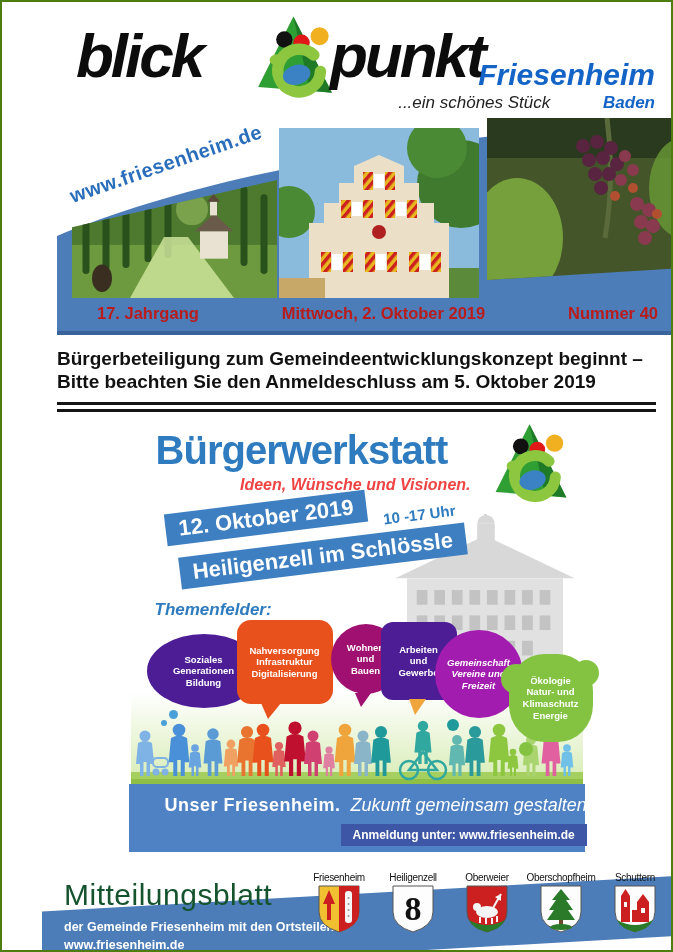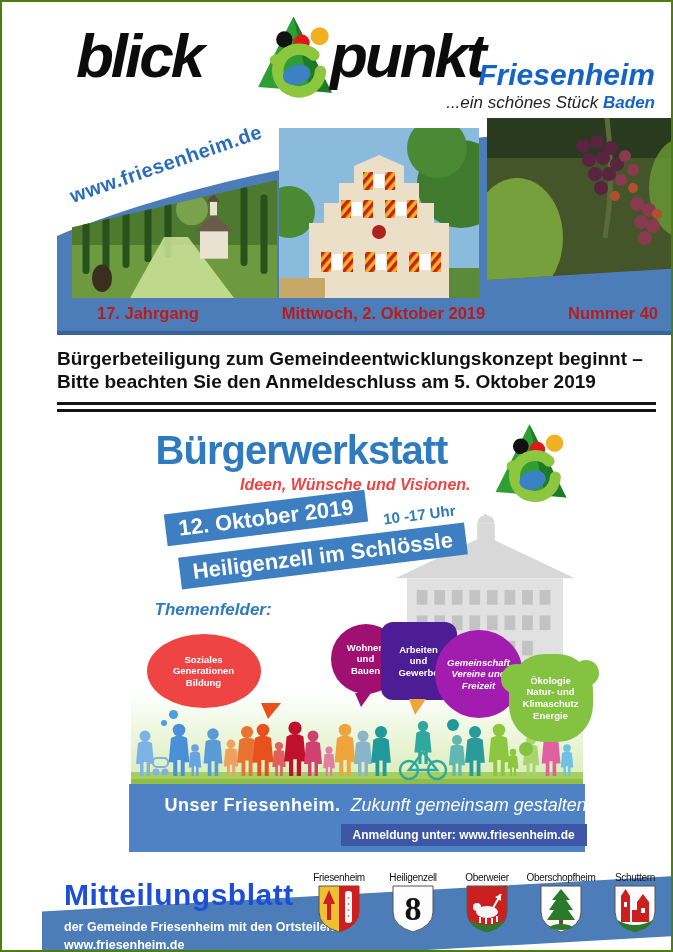--- a/index.html
+++ b/index.html
@@ -8,21 +8,21 @@
   
   .masthead{position:relative;height:116px;}
   .mast-word{position:absolute;top:18px;font-style:italic;font-weight:bold;font-size:62px;
              letter-spacing:-3px;color:#0c0c0c;}
   .mast-blick{left:34px;}
   .mast-punkt{left:288px;}
   .mast-logo{position:absolute;left:212px;top:10px;}
   .mast-right{position:absolute;right:16px;top:58px;text-align:right;}
   .mast-region{color:#1464c8;font-weight:bold;font-style:italic;font-size:30px;line-height:1;}
   .mast-tagline{font-style:italic;font-size:17px;color:#222;margin-top:3px;}
-  .mast-tagline b{color:#1464c8;}
+  .mast-tagline b{color:#1464c8;margin-left:48px;}
   
   .banner{position:relative;margin:0 11px 0 15px;width:643px;height:213px;
           border-bottom:4px solid #3a639c;overflow:hidden;}
   .banner-blue{position:absolute;left:0;top:0;width:643px;height:213px;}
   .photo{position:absolute;overflow:hidden;}
   .photo svg{display:block;width:100%;height:100%;}
   .ph-forest{left:15px;top:62px;width:205px;height:118px;clip-path:polygon(0 40%,100% 0,100% 100%,0 100%);}
   .ph-building{left:222px;top:10px;width:200px;height:170px;}
   .ph-grapes{left:430px;top:0;width:213px;height:162px;clip-path:polygon(0 0,100% 0,100% 92%,0 100%);}
   .banner-url{position:absolute;left:10px;top:68px;transform:rotate(-19deg);transform-origin:left top;
@@ -44,21 +44,21 @@
           padding:3px 13px;transform:rotate(-7deg);white-space:nowrap;z-index:3;}
   .ribbon-date{left:36px;top:80px;}
   .ribbon-loc{left:50px;top:118px;}
   .poster-time{position:absolute;left:254px;top:84px;transform:rotate(-7deg);color:#2e7bbf;
                font-weight:bold;font-size:15px;z-index:3;}
   .sketch{position:absolute;right:2px;top:92px;z-index:0;opacity:.9;}
   .topics-label{position:absolute;left:26px;top:178px;color:#2e7bbf;font-weight:bold;
                 font-style:italic;font-size:17px;z-index:2;}
   .bubble{position:absolute;display:flex;align-items:center;justify-content:center;text-align:center;
           color:#fff;font-weight:bold;font-size:9.5px;line-height:1.25;white-space:pre-line;z-index:3;}
-  .bb1{left:18px;top:212px;width:114px;height:74px;background:#ef4444;border-radius:50%;}
+  .bb1{left:18px;top:212px;width:114px;height:74px;background:#4c1d95;border-radius:50%;}
   .bb2{left:108px;top:198px;width:96px;height:84px;background:#e8501c;border-radius:14px;}
   .bb3{left:202px;top:202px;width:70px;height:70px;background:#a01070;border-radius:50%;}
   .bb4{left:252px;top:200px;width:76px;height:78px;background:#4c1d95;border-radius:12px;}
   .bb5{left:306px;top:208px;width:88px;height:88px;background:#a21caf;border-radius:50%;font-style:italic;}
   .bb6{left:380px;top:232px;width:84px;height:88px;background:#84c341;border-radius:42%;}
   .bb6::before{content:"";position:absolute;left:-8px;top:10px;width:30px;height:30px;border-radius:50%;background:inherit;}
   .bb6::after{content:"";position:absolute;right:-6px;top:6px;width:26px;height:26px;border-radius:50%;background:inherit;}
   .tail{position:absolute;width:0;height:0;z-index:3;}
   .t2{left:132px;top:281px;border-left:7px solid transparent;border-right:13px solid transparent;border-top:16px solid #e8501c;}
   .t3{left:226px;top:271px;border-left:6px solid transparent;border-right:10px solid transparent;border-top:14px solid #a01070;}
@@ -72,21 +72,21 @@
   .slogan-band{position:absolute;left:0;top:362px;width:456px;height:68px;background:#4e82c4;z-index:2;}
   .slogan{position:absolute;left:36px;top:11px;color:#fff;font-size:18px;white-space:nowrap;}
   .slogan .sb{font-weight:bold;letter-spacing:.5px;text-align:center;}
   .slogan .si{font-style:italic;margin-left:10px;}
   .regbox{position:absolute;left:212px;top:40px;background:#3d56a5;color:#fff;font-weight:bold;
           font-size:12px;padding:4px 12px;white-space:nowrap;}
   
   .footer{position:relative;height:100px;margin-top:8px;overflow:hidden;}
   .foot-band{position:absolute;left:-10px;top:42px;width:648px;height:60px;background:#4d7db8;
              transform:rotate(-3.2deg);transform-origin:left center;}
-  .foot-title{position:absolute;left:22px;top:8px;color:#1d4ed8;font-weight:bold;font-size:30px;
+  .foot-title{position:absolute;left:22px;top:8px;color:#14532d;font-weight:normal;font-size:30px;
               letter-spacing:.5px;z-index:2;}
   .foot-line{position:absolute;left:22px;color:#fff;font-weight:bold;font-size:12.5px;z-index:2;}
   .fl1{top:50px;} .fl2{top:68px;}
   .crests{position:absolute;left:262px;top:2px;display:flex;gap:4px;z-index:2;}
   .crest{width:70px;text-align:center;}
   .crest-label{display:block;font-size:10px;letter-spacing:-.3px;color:#111;margin-bottom:1px;}
   .crest svg{display:block;margin:0 auto;}
 </style>
 </head>
 <body>
@@ -280,20 +280,23 @@
           <rect x="88" y="126" width="24" height="36"></rect>
         </g>
       </svg>
     </div>
 
     <div class="topics-label">Themenfelder:</div>
 
     <div class="bubble bb1">Soziales
 Generationen
 Bildung</div>
+    <div class="bubble bb2">Nahversorgung
+Infrastruktur
+Digitalisierung</div>
     <div class="bubble bb3">Wohnen
 und
 Bauen</div>
     <div class="bubble bb4">Arbeiten
 und
 Gewerbe</div>
     <div class="bubble bb5">Gemeinschaft
 Vereine und
 Freizeit</div>
     <div class="bubble bb6">Ökologie

